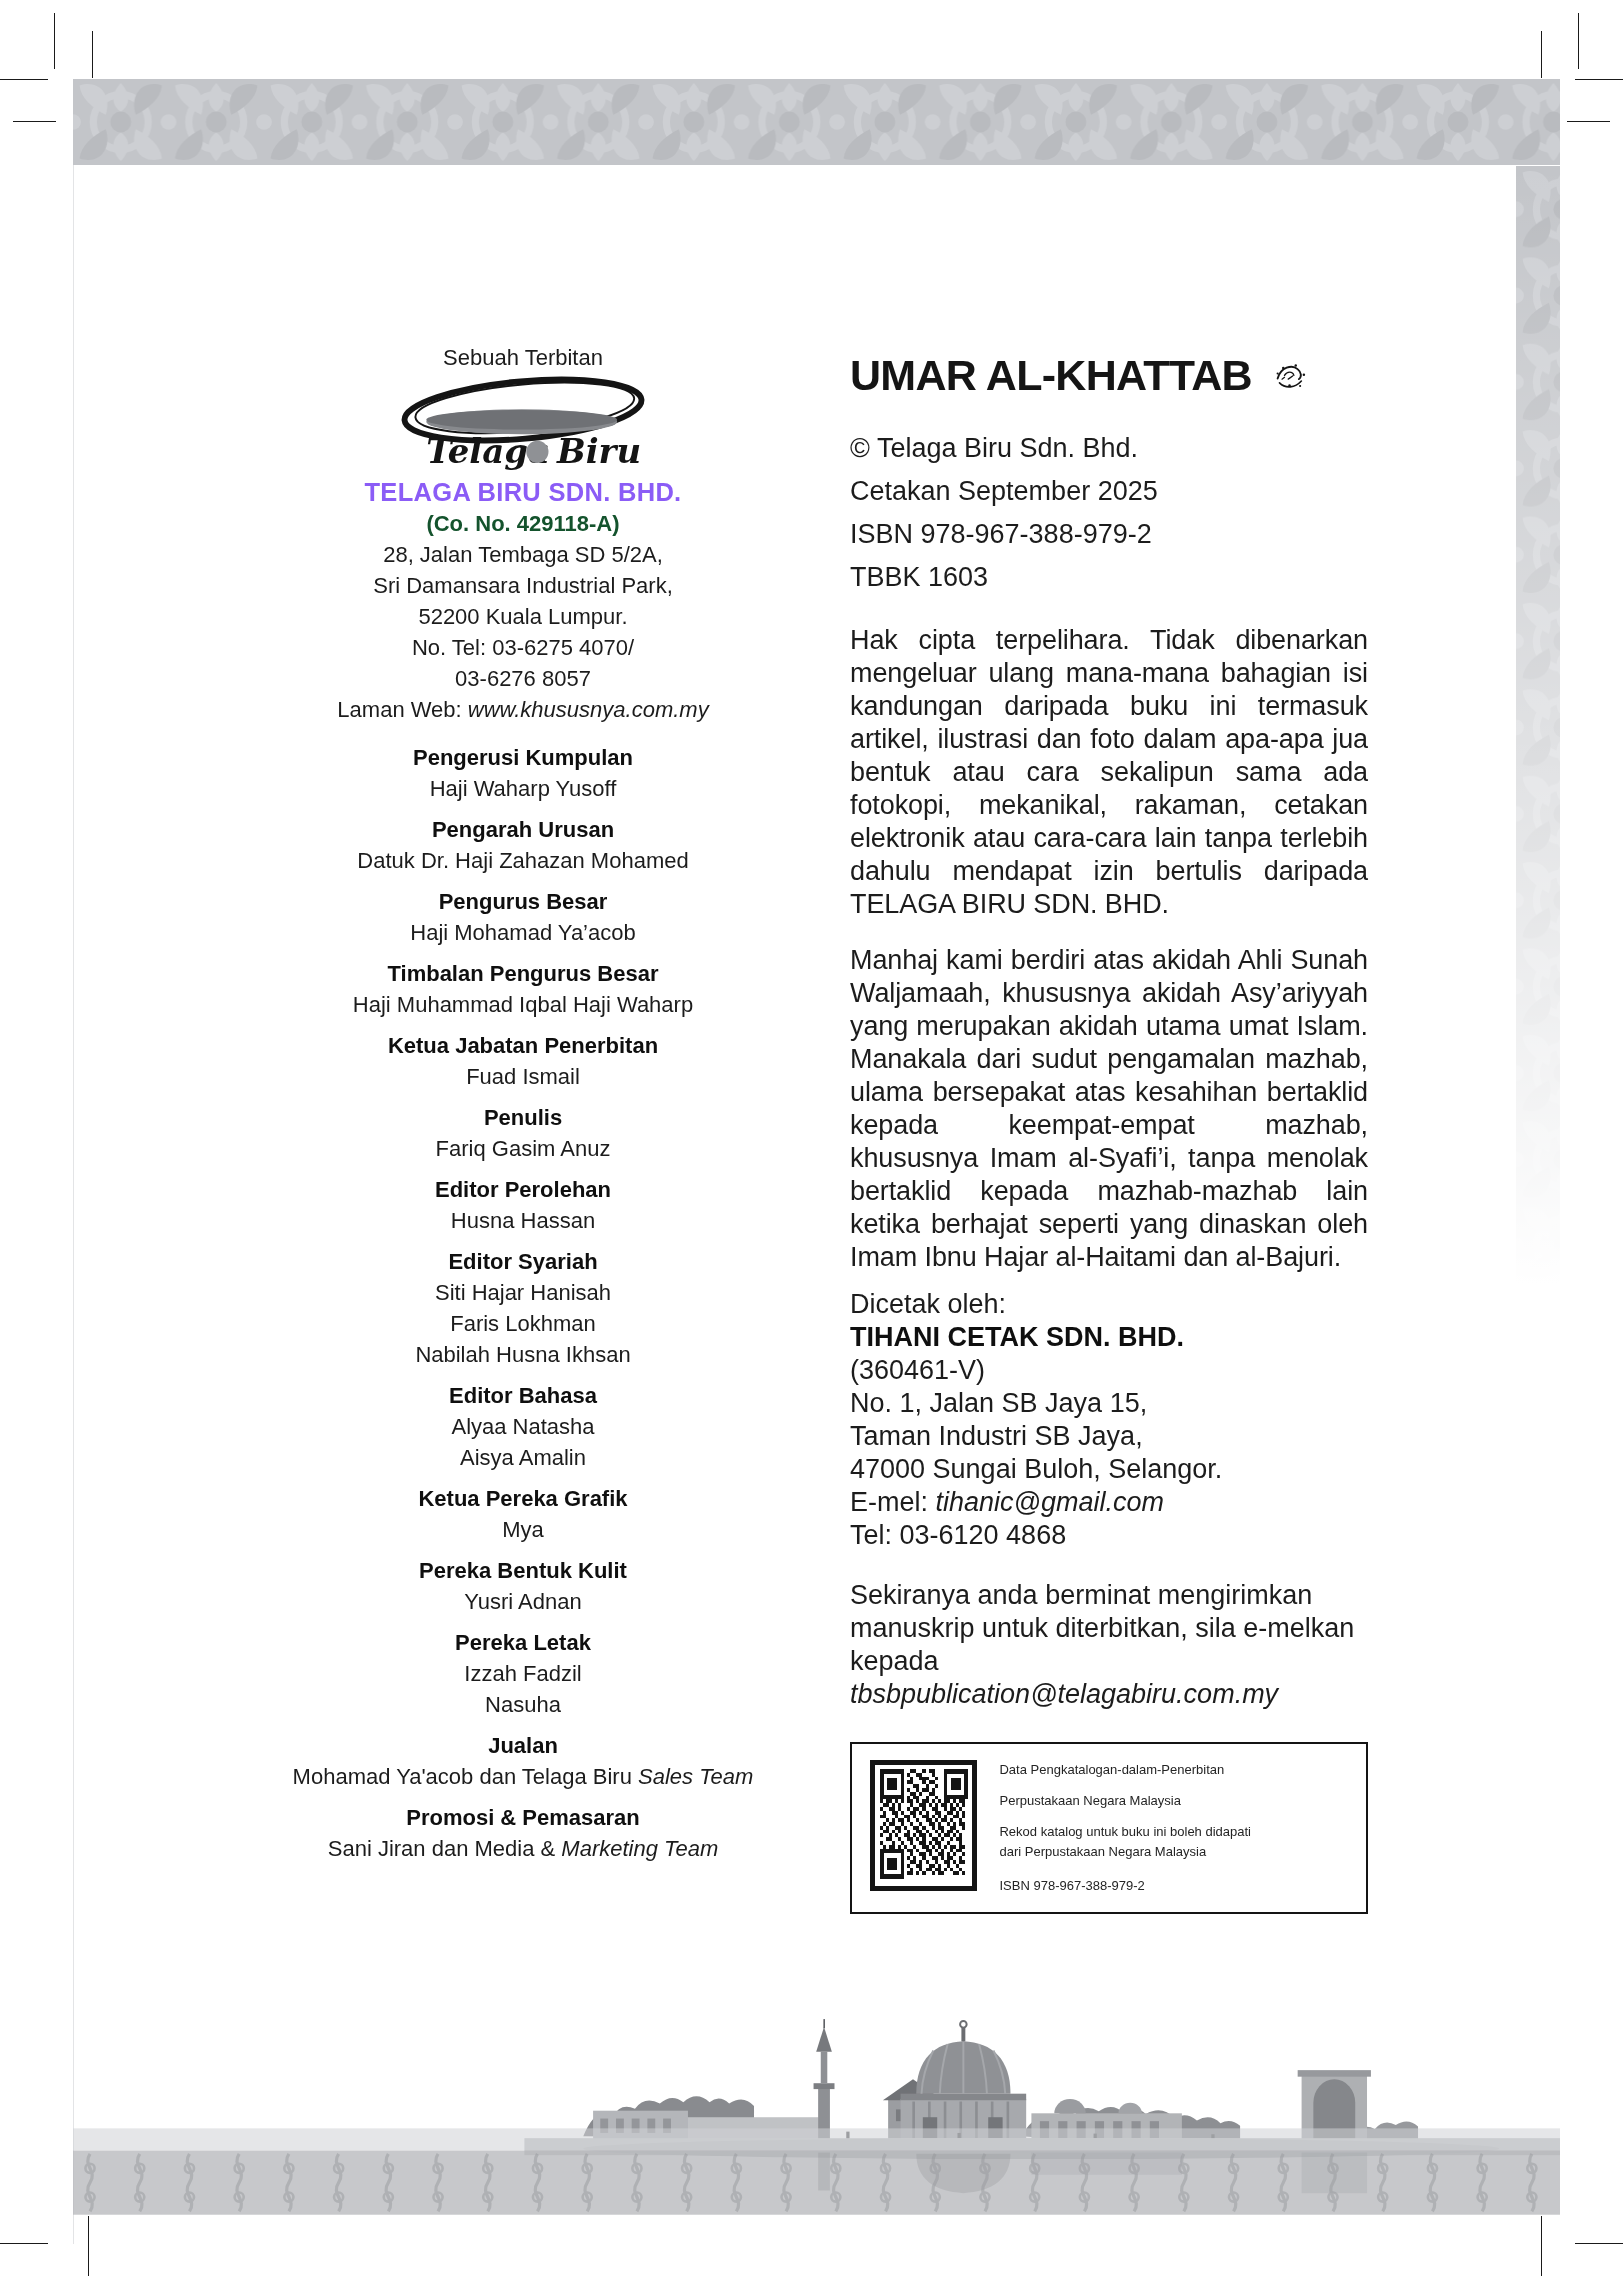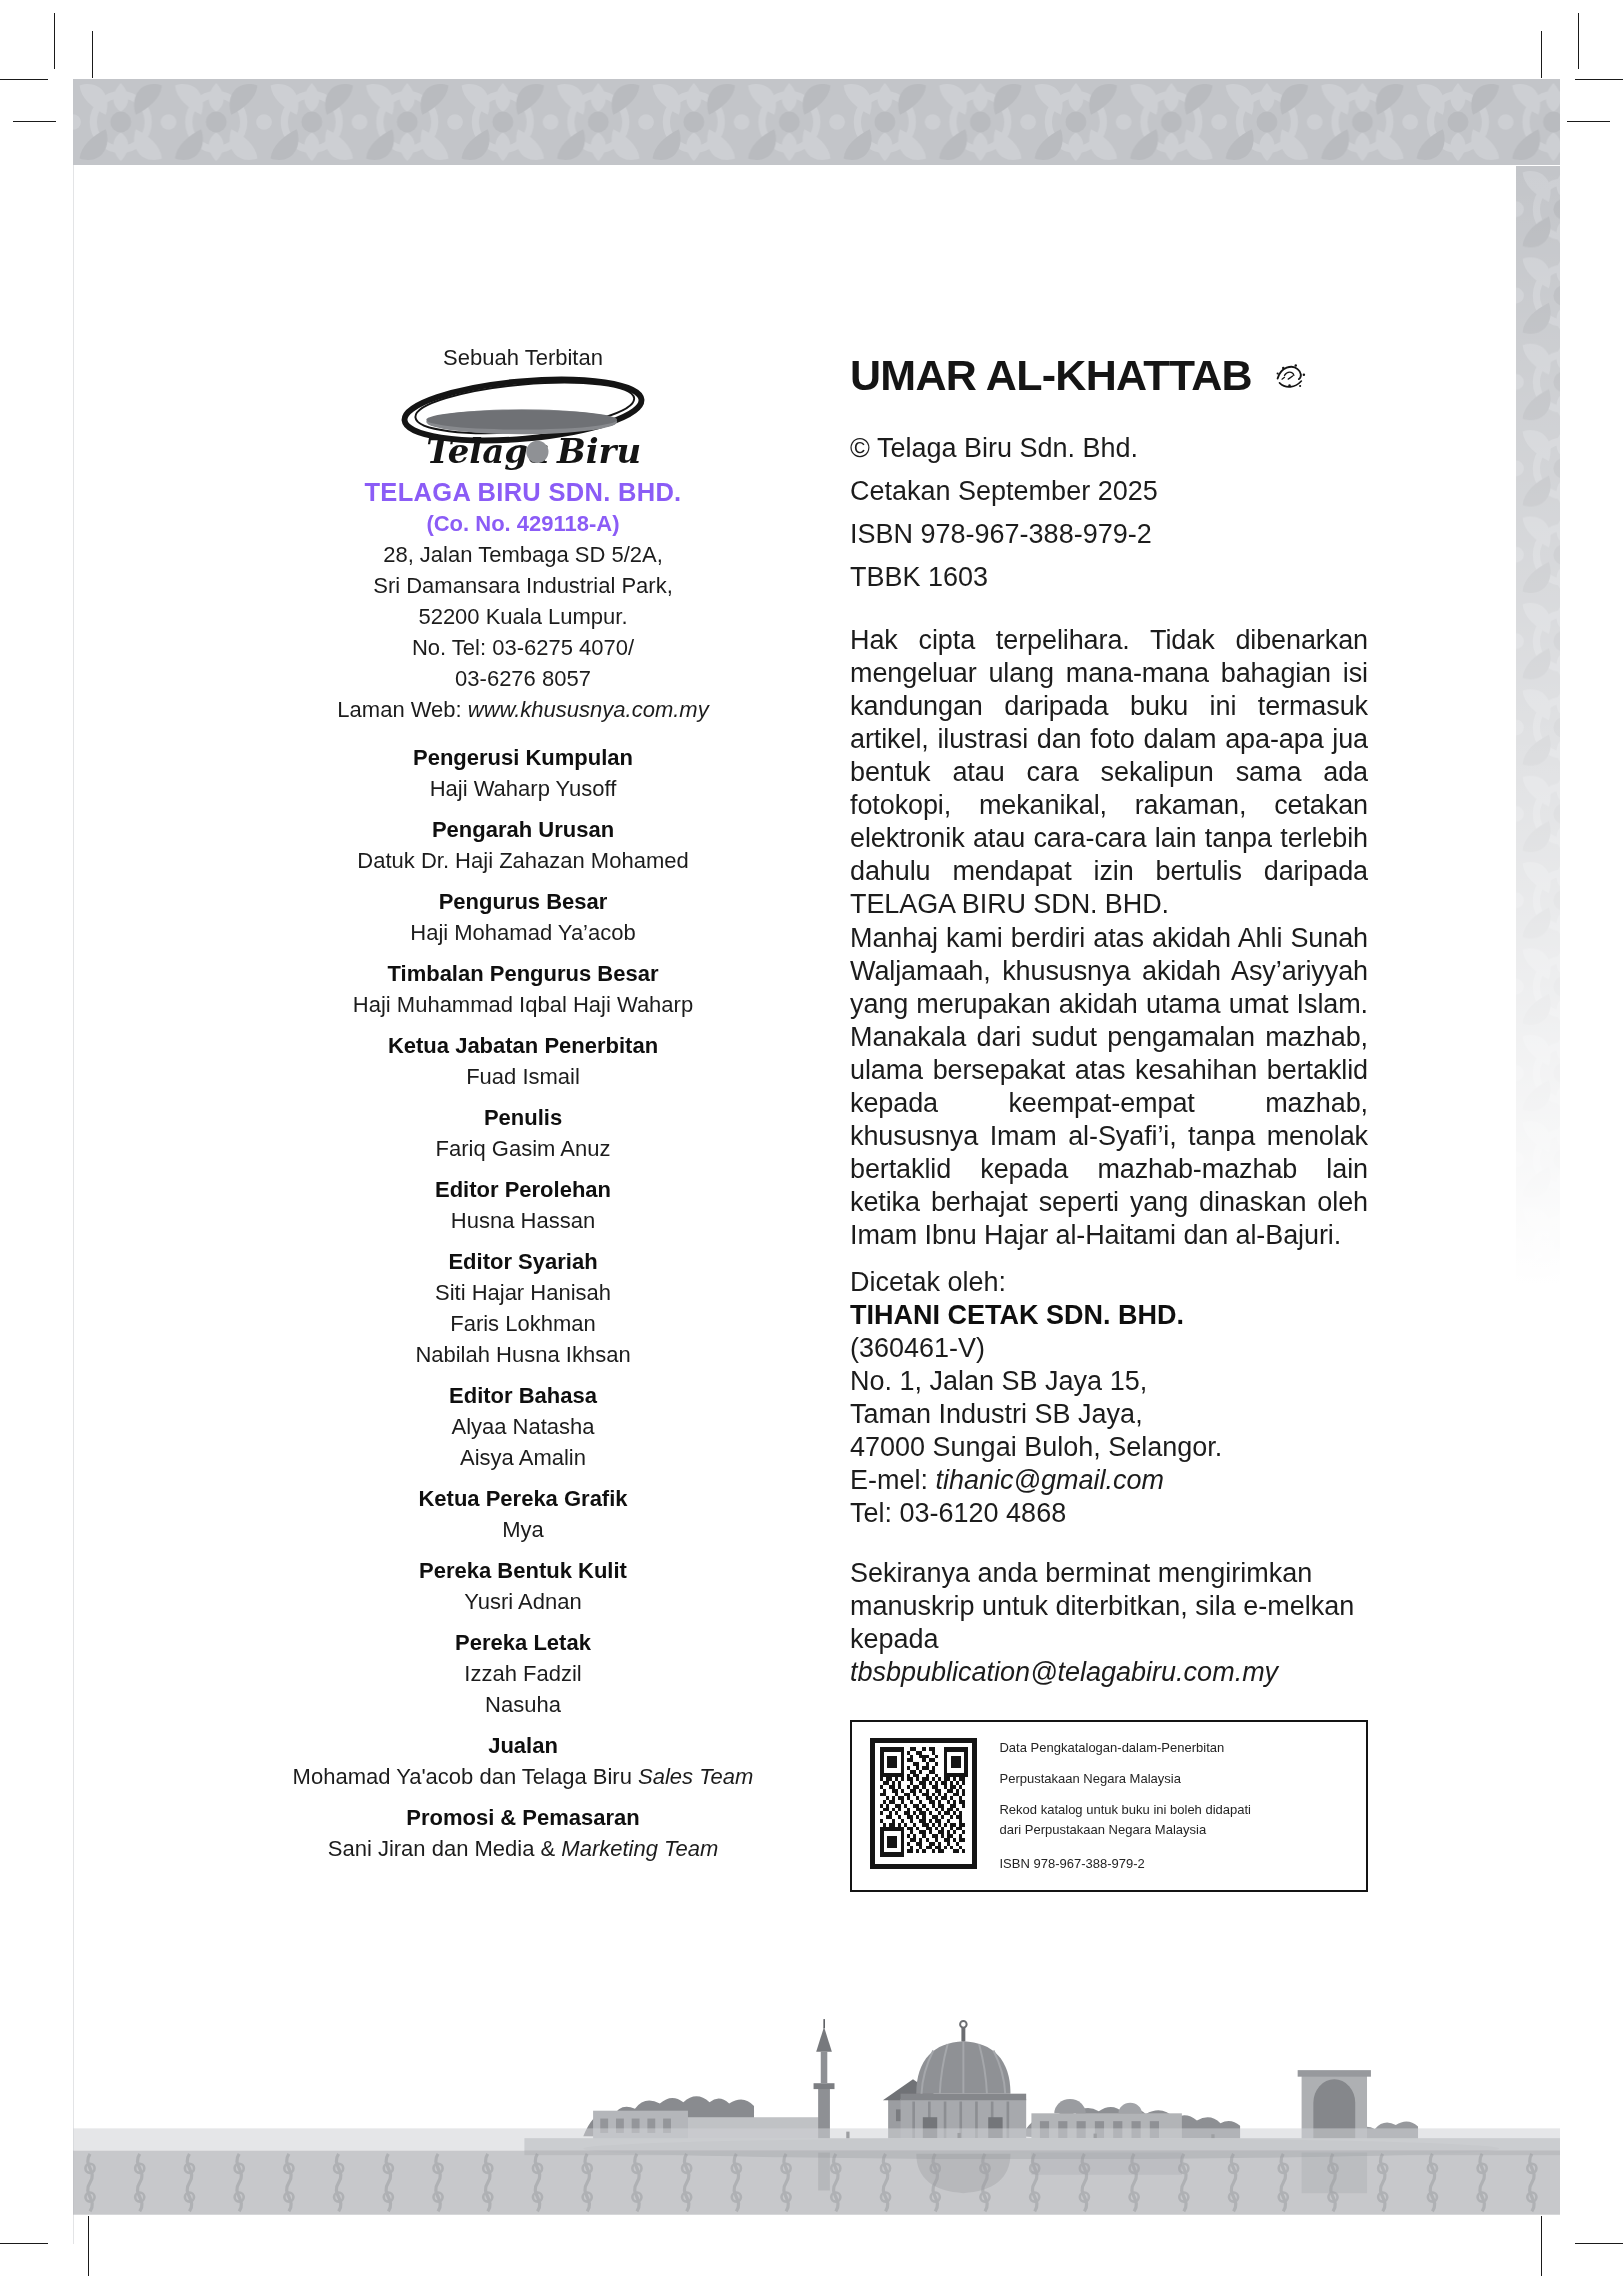--- a/index.html
+++ b/index.html
@@ -15,39 +15,39 @@
   .top-band{position:absolute;left:73px;top:79px;width:1487px;height:86px;}
   .right-strip{position:absolute;left:1516px;top:166px;width:44px;height:1178px;}
   .page-edge{position:absolute;width:0.7px;background:#e3e4e6;top:79px;height:2165px;}
 
   
   .left-col{position:absolute;left:196px;top:345px;width:654px;text-align:center;
             font-size:22px;line-height:31px;color:#1c1c1c;}
   .left-col .tagline{line-height:26px;}
   .logo-wrap{margin:5.2px auto 1.3px;width:262px;height:98px;}
   .company{font-weight:bold;font-size:25.5px;line-height:34px;color:#8b5cf6;letter-spacing:0.3px;}
-  .cono{font-weight:bold;line-height:30px;color:#8b5cf6;}
+  .cono{font-weight:bold;line-height:30px;color:#14532d;}
   .addr p{margin:0;line-height:31px;}
   .staff{margin-top:17px;}
   .sg{margin-top:10px;}
   .sg p{margin:0;line-height:31px;}
   .role{font-weight:bold;color:#0f0f0f;}
   em{font-style:italic;}
 
   
   .right-col{position:absolute;left:850px;top:352px;width:518px;color:#1c1c1c;}
   .title-row{display:flex;align-items:flex-start;gap:20px;}
   .page-title{font-size:43px;font-weight:bold;letter-spacing:-0.7px;color:#151515;
               line-height:46px;margin:0;white-space:nowrap;}
   .title-mark{margin-top:6.5px;flex:0 0 auto;}
   .meta{margin-top:29px;font-size:27px;}
   .meta div{line-height:43px;}
   .para{font-size:27px;line-height:33px;text-align:justify;letter-spacing:-0.1px;margin:0;}
   .p1{margin-top:25px;}
-  .p2{margin-top:1px;}
+  .p2{margin-top:23px;}
   .printed{margin-top:13.7px;font-size:27px;line-height:33px;}
   .printed div{margin:0;}
   .printed .pcompany{font-weight:bold;color:#0f0f0f;}
   .note{margin-top:27.5px;font-size:27px;line-height:33px;overflow-wrap:anywhere;}
   .catalog-box{margin-top:31px;border:2.6px solid #141414;width:518px;box-sizing:border-box;
                padding:15.7px 18.3px;display:flex;align-items:flex-start;background:#fff;}
   .qr-frame{border:5.9px solid #141414;background:#fff;padding:4.6px;flex:0 0 auto;}
   .cat-text{margin-left:22px;font-size:13px;line-height:20px;color:#242424;}
   .cat-text .gap{margin-bottom:11px;}
   .cat-isbn{margin-top:14.4px;}

